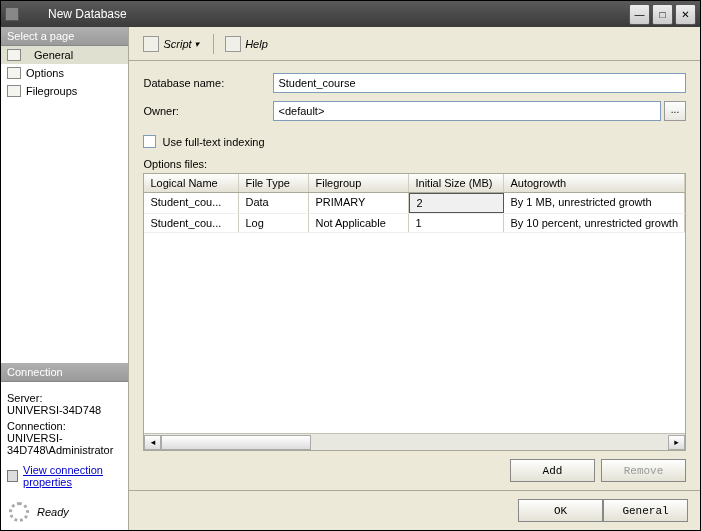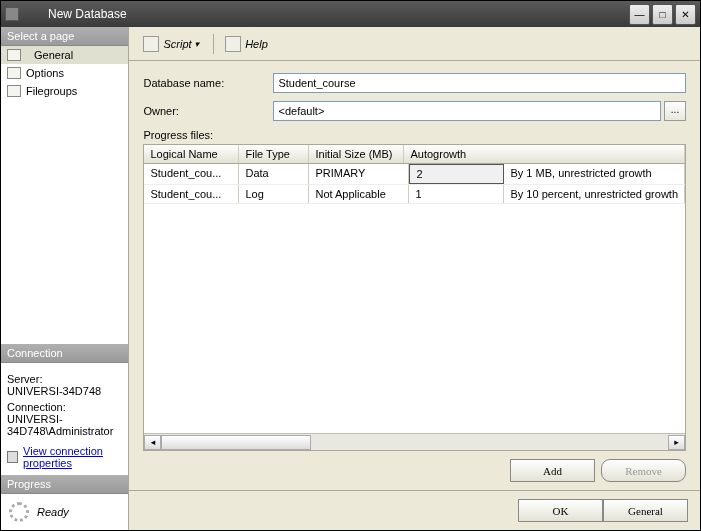--- a/index.html
+++ b/index.html
@@ -45,22 +45,22 @@
 .gh { font-weight: normal; }
 .grid-row { display: flex; border-bottom: 1px solid #eee; }
 .col0{width:95px}.col1{width:70px}.col2{width:100px}.col3{width:95px}.col4{flex:1}
 .gc.col3.editing{background:#f0f0f0;border:1px solid #555;}
 .grid-body{flex:1; overflow:hidden;}
 .hscroll { height: 17px; background: #e8e8e0; border-top: 1px solid #c0c0b0; display:flex; align-items:center;}
 .hscroll .sbtn{width:17px;height:15px;border:1px solid #aaa;background:linear-gradient(#fff,#ddd);text-align:center;font-size:9px;line-height:13px;cursor:pointer;}
 .hscroll .thumb{width:150px;height:15px;margin-left:0;border:1px solid #aaa;background:linear-gradient(#fff,#ddd);}
 .hscroll .track{flex:1;}
 .btn-row { display: flex; justify-content: flex-end; gap: 6px; padding: 8px 0 0 0; }
-.btn { width: 85px; height: 23px; border: 1px solid #888; background: linear-gradient(#fefefe,#e4e2d5); cursor: pointer; font-family: Liberation Serif, serif; font-size: 11px; }
-.btn:disabled { color: #999; cursor: default; border-radius: 9px; }
+.btn { width: 85px; height: 23px; border: 1px solid #888; background: linear-gradient(#fefefe,#e4e2d5); cursor: pointer; font-family: Liberation Mono, monospace; font-size: 11px; }
+.btn:disabled { color: #999; cursor: default; }
 .footer { border-top: 1px solid #aca899; padding: 8px 12px; display: flex; justify-content: flex-end; }
 </style>
 </head>
 <body>
 
 <div class="window">
   <div class="titlebar">
     <div class="ticon"></div>
     <div class="title">New Database</div>
     <div class="wbtn">—</div>
@@ -89,21 +89,20 @@
       <div class="conn-body">
         <div class="lbl">Server:</div>
         <div class="val">UNIVERSI-34D748</div>
         <div class="lbl">Connection:</div>
         <div class="val">UNIVERSI-34D748\Administrator</div>
         <div class="conn-row">
           <div class="nicon"></div>
           <span class="link">View connection properties</span>
         </div>
       </div>
-      <div class="sect-hdr">Progress</div>
       <div class="prog-body">
         <div class="spinner"></div>
         <span>Ready</span>
       </div>
     </div>
     <div class="main">
       <div class="toolbar">
         <div class="tbtn">
             <div class="ticon2"></div>
             <span>Script</span>
@@ -118,25 +117,30 @@
       <div class="content">
         <div class="form-row">
           <div class="flabel">Database name:</div>
           <input class="finput" value="Student_course" style="">
         </div>
         <div class="form-row">
           <div class="flabel">Owner:</div>
           <input class="finput" value="&lt;default&gt;" style="">
           <div class="browse-btn">...</div>
         </div>
-        <div class="files-lbl">Progress files:</div>
+        <div class="chk-row">
+          <div class="chk"></div>
+          <span>Use full-text indexing</span>
+        </div>
+        <div class="files-lbl">Options files:</div>
         <div class="grid">
           <div class="grid-head">
             <div class="gh col0">Logical Name</div>
             <div class="gh col1">File Type</div>
+            <div class="gh col2">Filegroup</div>
             <div class="gh col3">Initial Size (MB)</div>
             <div class="gh col4">Autogrowth</div>
           </div>
           <div class="grid-body">
             <div class="grid-row">
               <div class="gc col0">Student_cou...</div>
               <div class="gc col1">Data</div>
               <div class="gc col2">PRIMARY</div>
               <div class="gc col3 editing">2</div>
               <div class="gc col4">By 1 MB, unrestricted growth</div>

